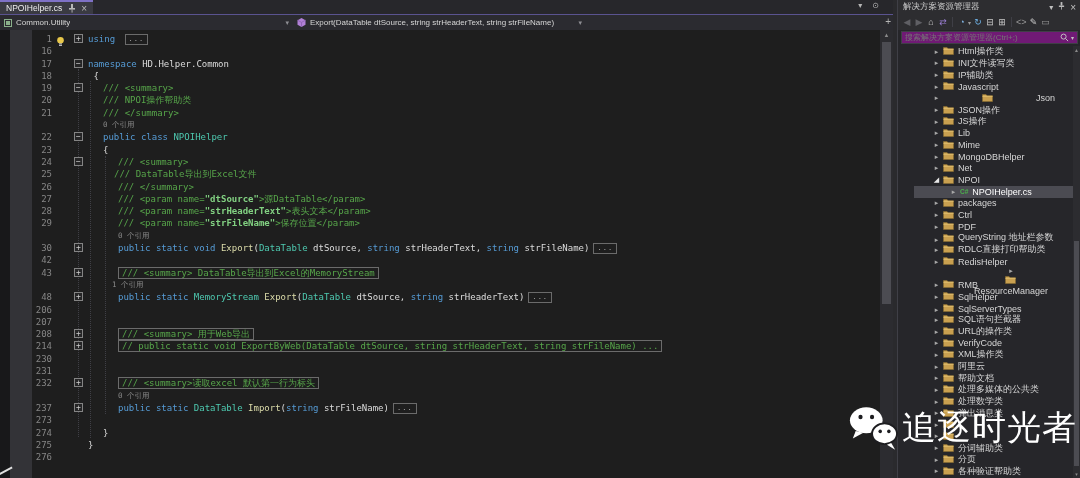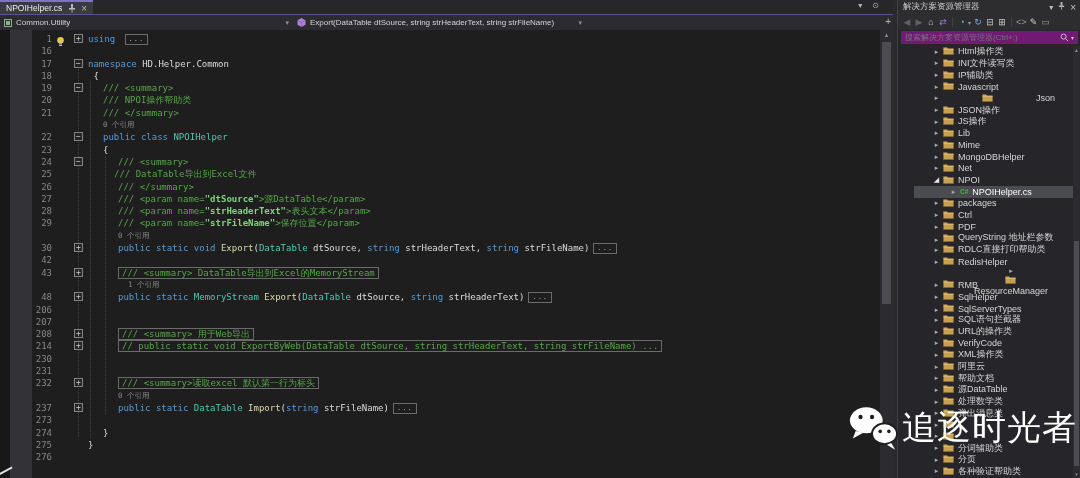--- a/index.html
+++ b/index.html
@@ -231,21 +231,21 @@
           <div class="code-row">
             <span class="lnum">42</span>
             <span class="codetxt" style="left: 88px;"></span>
           </div>
           <div class="code-row">
             <span class="lnum">43</span>
             <span class="fold">+</span>
             <span class="codetxt" style="left: 118px;"><span class="regionbox"><span class="s-cm">/// &lt;summary&gt; DataTable导出到Excel的MemoryStream</span></span></span>
           </div>
           <div class="code-row">
-            <span class="codetxt lens" style="left: 128px;"><span class="s-ln">1 个引用</span></span>
+            <span class="codetxt lens" style="left: 112px;"><span class="s-ln">1 个引用</span></span>
           </div>
           <div class="code-row">
             <span class="lnum">48</span>
             <span class="fold">+</span>
             <span class="codetxt" style="left: 118px;"><span class="s-kw">public static </span><span class="s-ty">MemoryStream</span><span class="s-pl"> </span><span class="s-me">Export</span><span class="s-pl">(</span><span class="s-ty">DataTable</span><span class="s-pl"> dtSource, </span><span class="s-kw">string</span><span class="s-pl"> strHeaderText)</span><span class="cbox">...</span></span>
           </div>
           <div class="code-row">
             <span class="lnum">206</span>
             <span class="codetxt" style="left: 88px;"></span>
           </div>
@@ -580,21 +580,21 @@
               <rect x="0.5" y="2.8" width="10" height="1" fill="#dfbd6e"></rect>
             </svg></span>
           <span>帮助文档</span>
         </div>
         <div class="t-row" style="padding-left: 18px;">
           <span class="t-arrow">▸</span>
           <span class="t-folder"><svg width="11" height="9" viewBox="0 0 11 9">
               <path d="M0.5 1.5 h3.5 l1.2 1.3 h5.3 v5.7 h-10 z" fill="#c9a050" stroke="#8a6d30" stroke-width="0.6"></path>
               <rect x="0.5" y="2.8" width="10" height="1" fill="#dfbd6e"></rect>
             </svg></span>
-          <span>源DataTable</span>
+          <span>处理多媒体的公共类</span>
         </div>
         <div class="t-row" style="padding-left: 18px;">
           <span class="t-arrow">▸</span>
           <span class="t-folder"><svg width="11" height="9" viewBox="0 0 11 9">
               <path d="M0.5 1.5 h3.5 l1.2 1.3 h5.3 v5.7 h-10 z" fill="#c9a050" stroke="#8a6d30" stroke-width="0.6"></path>
               <rect x="0.5" y="2.8" width="10" height="1" fill="#dfbd6e"></rect>
             </svg></span>
           <span>处理数学类</span>
         </div>
         <div class="t-row" style="padding-left: 18px;">

